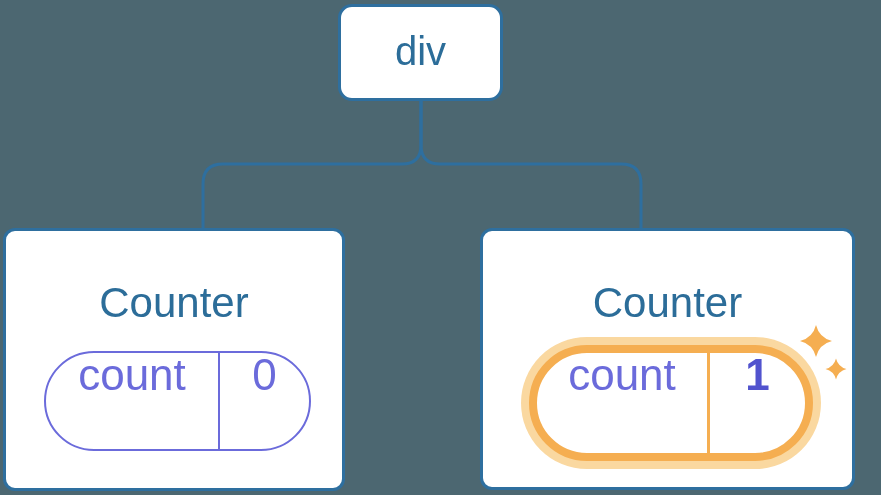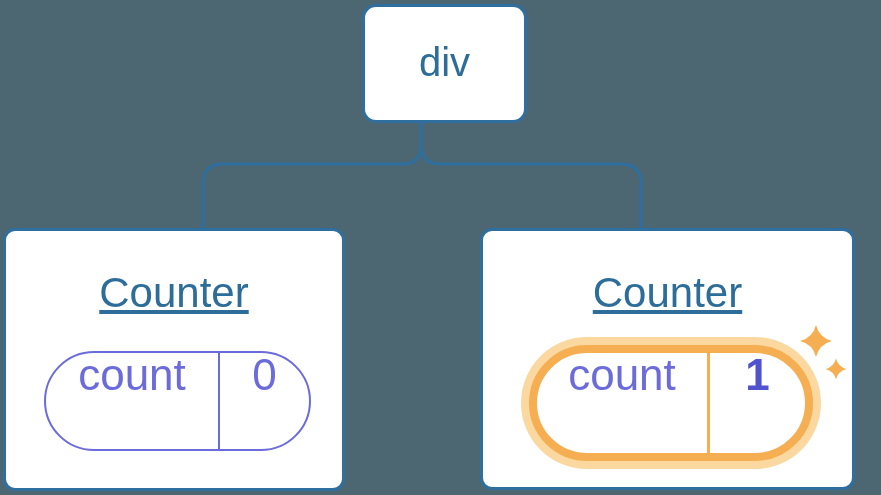--- a/index.html
+++ b/index.html
@@ -17,25 +17,25 @@
     background:var(--background);
     font-family:"Liberation Sans", sans-serif;
     width:881px;height:495px;overflow:hidden;
   }
   .canvas{
     position:relative;width:881px;height:495px;
     background:var(--background);
   }
   
   .root-node{
-    position:absolute;left:338px;top:4px;width:165px;height:119px;
+    position:absolute;left:338px;top:4px;width:165px;height:97px;
     background:var(--card-bg);
     border:3px solid var(--blue-stroke);
     border-radius:14px;
-    display:flex;align-items:center;justify-content:center;margin-left:24px;
+    display:flex;align-items:center;justify-content:center;
   }
   .root-node-label{
     color:var(--blue-text);
     font-size:40px;font-weight:500;line-height:1;
     padding-bottom:4px;
   }
   
   .tree-connector{
     position:absolute;left:0;top:0;width:881px;height:495px;
     pointer-events:none;
@@ -52,21 +52,21 @@
     border-radius:12px;
   }
   .card-left{left:3px;top:228px;width:342px;height:263px;}
   .card-right{left:480px;top:228px;width:375px;height:262px;}
   .counter-title{
     position:absolute;top:269px;left:0;right:0;
     text-align:center;
     color:var(--blue-text);
     font-size:42px;font-weight:500;line-height:1;
   }
-  .counter-title.in-card{top:41px;text-decoration:underline;}
+  .counter-title.in-card{top:51px;}
   
   .state-pill{
     position:absolute;display:flex;align-items:stretch;
     background:var(--card-bg);
     border-radius:9999px;overflow:hidden;
   }
   .pill-plain{
     left:38px;top:120px;width:267px;height:100px;
     border:2px solid var(--purple);
   }

